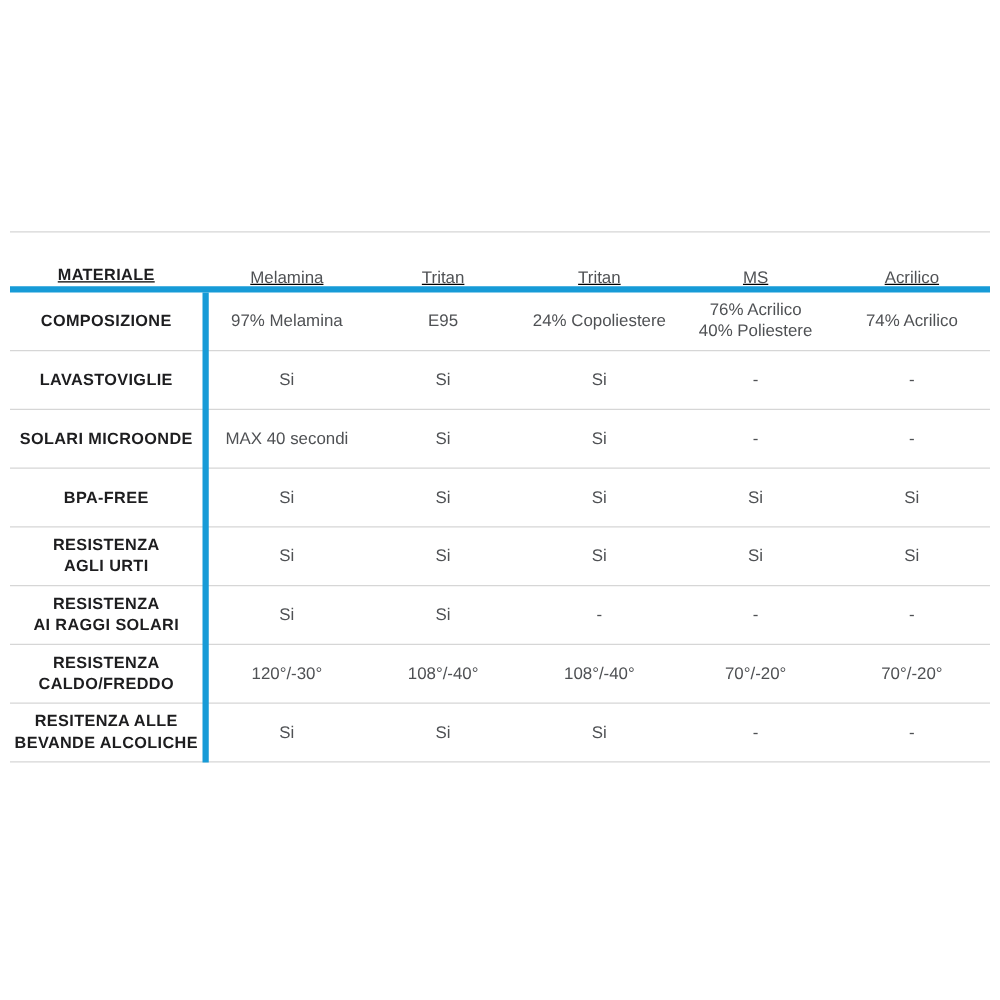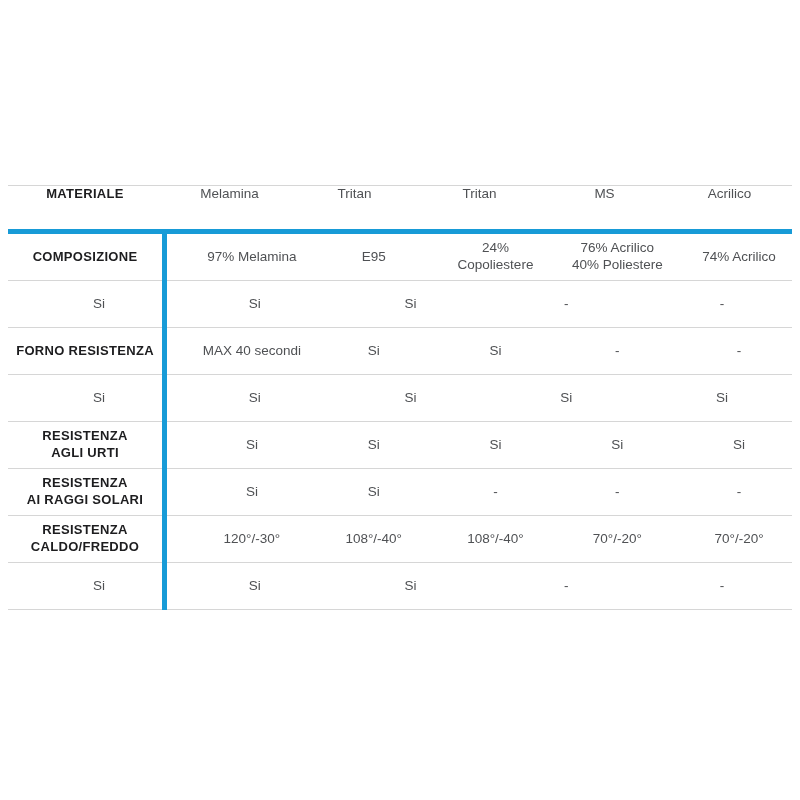--- a/index.html
+++ b/index.html
@@ -17,30 +17,30 @@
     overflow:hidden;
     position:relative;
   }
   .tbl{
     position:absolute;
     left:8px; right:8px; top:185px;
     border-top:1px solid var(--row-border);
   }
   .hdr-row{
     display:flex;
-    align-items:flex-start;
+    align-items:flex-end;
     height:48px;
     border-bottom:5px solid var(--accent);
+    text-decoration:underline;
   }
   .data-row{
     display:flex;
     align-items:center;
     height:47px;
     border-bottom:1px solid var(--row-border);
-    gap:16px;
   }
   .label-cell{
     width:154px;
     text-align:center;
     font-weight:bold;
     font-size:13px;
     letter-spacing:0.3px;
     line-height:1.3;
     color:var(--label-text);
     white-space:pre-line;
@@ -89,39 +89,41 @@
     <div class="spacer"></div>
     <div class="val-cell">97% Melamina</div>
     <div class="val-cell">E95</div>
     <div class="val-cell">24% Copoliestere</div>
     <div class="val-cell">76% Acrilico
 40% Poliestere</div>
     <div class="val-cell">74% Acrilico</div>
   </div>
 
   <div class="data-row">
+    <div class="label-cell">LAVASTOVIGLIE</div>
     <div class="spacer"></div>
     <div class="val-cell">Si</div>
     <div class="val-cell">Si</div>
     <div class="val-cell">Si</div>
     <div class="val-cell">-</div>
     <div class="val-cell">-</div>
   </div>
 
   <div class="data-row">
-    <div class="label-cell">FORNO RESISTENZA</div>
+    <div class="label-cell">SOLARI MICROONDE</div>
     <div class="spacer"></div>
     <div class="val-cell">MAX 40 secondi</div>
     <div class="val-cell">Si</div>
     <div class="val-cell">Si</div>
     <div class="val-cell">-</div>
     <div class="val-cell">-</div>
   </div>
 
   <div class="data-row">
+    <div class="label-cell">BPA-FREE</div>
     <div class="spacer"></div>
     <div class="val-cell">Si</div>
     <div class="val-cell">Si</div>
     <div class="val-cell">Si</div>
     <div class="val-cell">Si</div>
     <div class="val-cell">Si</div>
   </div>
 
   <div class="data-row">
     <div class="label-cell">RESISTENZA
@@ -150,20 +152,22 @@
 CALDO/FREDDO</div>
     <div class="spacer"></div>
     <div class="val-cell">120°/-30°</div>
     <div class="val-cell">108°/-40°</div>
     <div class="val-cell">108°/-40°</div>
     <div class="val-cell">70°/-20°</div>
     <div class="val-cell">70°/-20°</div>
   </div>
 
   <div class="data-row">
+    <div class="label-cell">RESITENZA ALLE
+BEVANDE ALCOLICHE</div>
     <div class="spacer"></div>
     <div class="val-cell">Si</div>
     <div class="val-cell">Si</div>
     <div class="val-cell">Si</div>
     <div class="val-cell">-</div>
     <div class="val-cell">-</div>
   </div>
 
   <div class="accent-vline"></div>
 </div>

